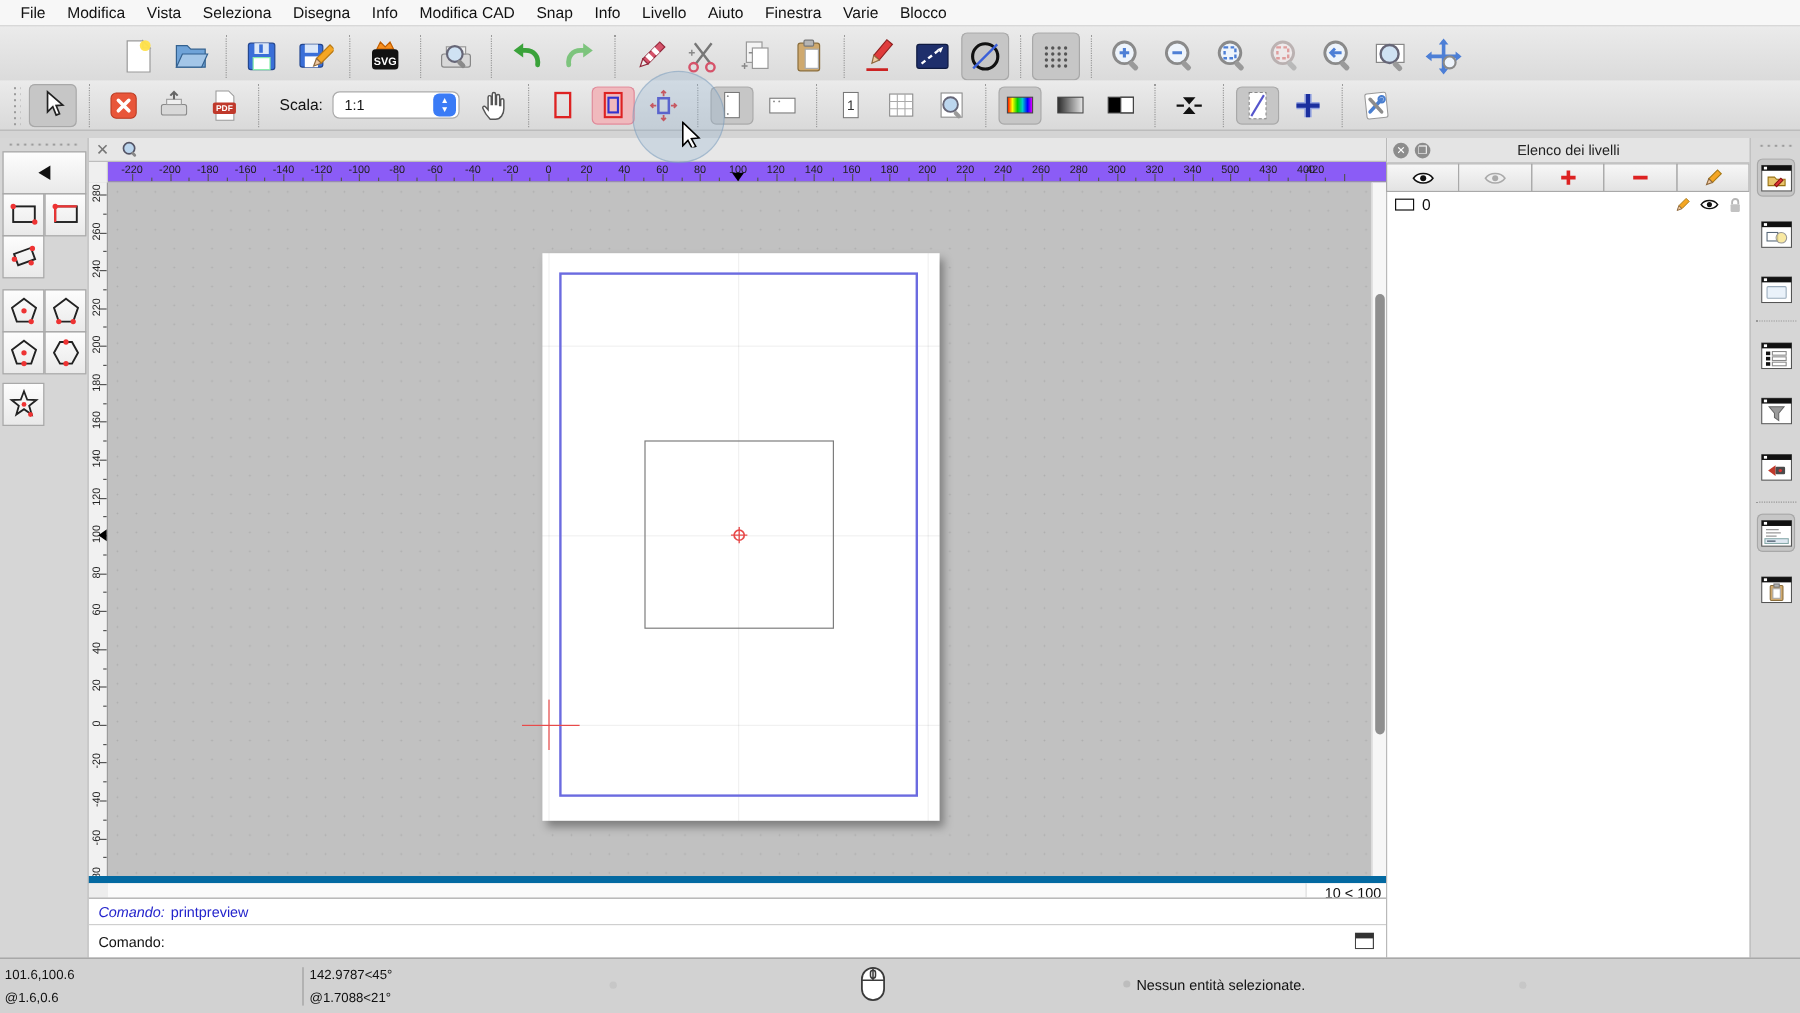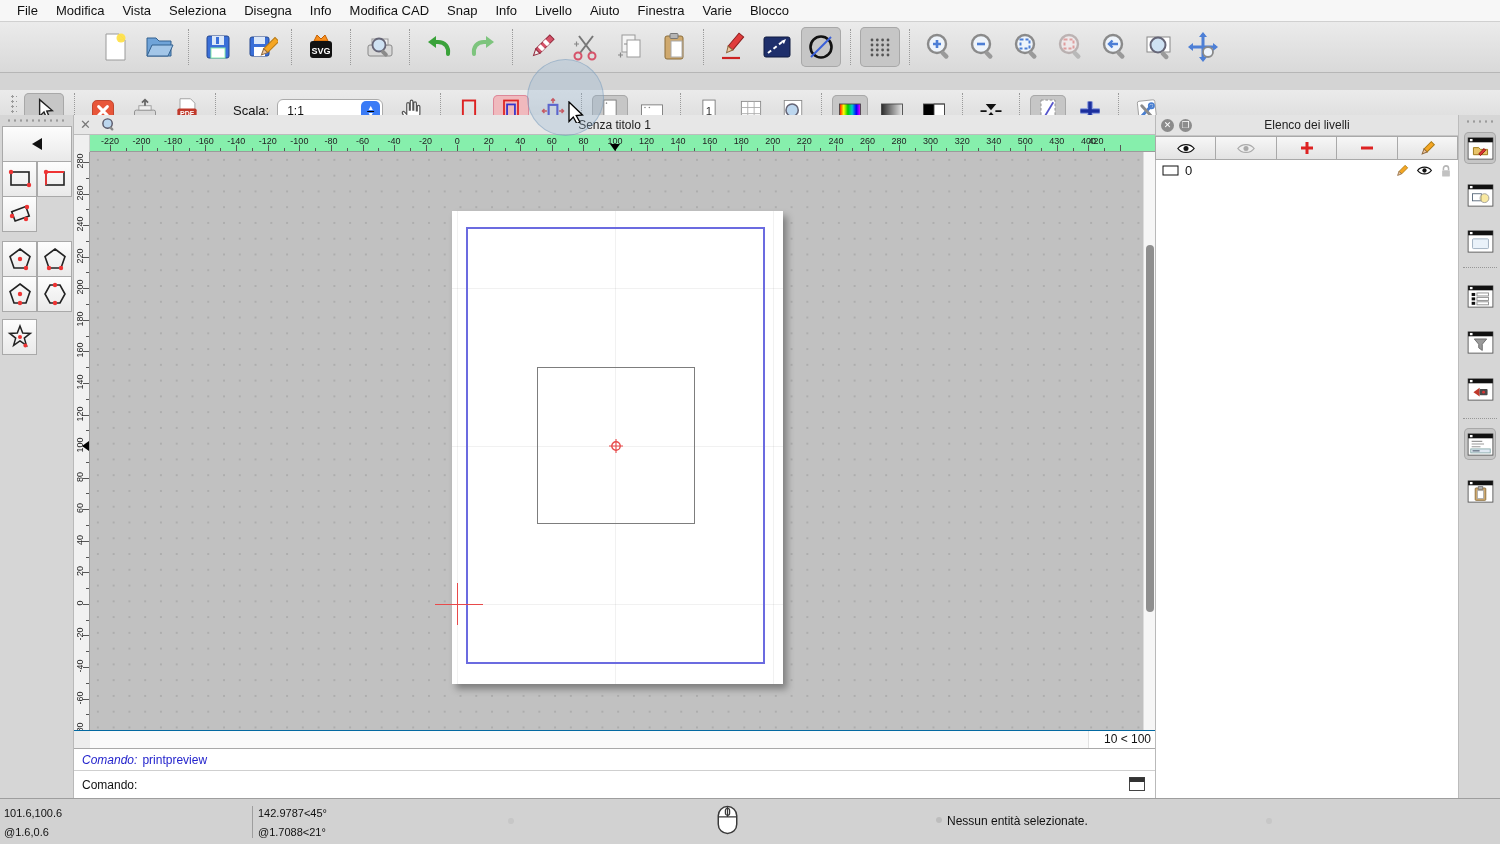--- a/index.html
+++ b/index.html
@@ -10,21 +10,21 @@
   #menubar { position:absolute; left:0; top:0; width:1500px; height:22px;
              background:#f7f7f7; border-bottom:1px solid #d0d0d0;
              display:flex; align-items:center; padding-left:8px; }
   .menu-item { font-size:13px; color:#111; padding:0 9px; line-height:22px; cursor:default; }
 
   
   .toolbar { position:absolute; left:0; width:1500px;
              background:linear-gradient(#ebebeb,#d9d9d9);
              border-bottom:1px solid #b6b6b6; display:flex; align-items:center; }
   #toolbar1 { top:22px; height:51px; padding-left:93px; }
-  #toolbar2 { top:90px; height:42px; padding-left:10px;text-decoration:underline; }
+  #toolbar2 { top:67px; height:42px; padding-left:10px; }
   .tbtn { width:40px; height:40px; display:flex; align-items:center; justify-content:center;
           margin:0 2px; border-radius:5px; position:relative; }
   .tbtn2 { width:36px; height:32px; display:flex; align-items:center; justify-content:center;
            margin:0 3px; border-radius:5px; position:relative; }
   .pressed { background:#c6c6c6; box-shadow:inset 0 0 0 1px #a8a8a8; }
   .vsep { width:1px; height:36px; border-left:1px dotted #9a9a9a; margin:0 7px; }
   .ic32 { width:32px; height:32px; }
   .ic28 { width:28px; height:28px; }
   .handle-v { width:7px; height:34px;
       background-image:radial-gradient(circle,#9b9b9b 1px,transparent 1.3px);
@@ -56,21 +56,21 @@
   
   #center { width:1081px; display:flex; flex-direction:column; position:relative; }
   #tabbar { height:20px; background:#e7e7e7; border-bottom:1px solid #bdbdbd;
             position:relative; display:flex; align-items:center; }
   #tab-close { font-size:13px; color:#777; margin-left:6px; line-height:14px; }
   #tab-docicon { margin-left:10px; display:flex; }
   #tab-title { position:absolute; left:0; right:0; text-align:center; font-size:12px; color:#222; }
 
   #hruler-row { height:17px; display:flex; }
   #ruler-corner { width:16px; height:17px; background:#efefef; border-right:1px solid #cfcfcf; }
-  #hruler { position:relative; width:1065px; height:17px; background:#86efac;
+  #hruler { position:relative; width:1065px; height:17px; background:#8b5cf6;
             border-bottom:1px solid #9b9b9b; overflow:hidden; }
   .hlab { position:absolute; top:1px; font-size:9px; color:#222; transform:translateX(-50%); }
   .htick { position:absolute; bottom:0; width:1px; background:#555; }
   #hmarker { position:absolute; bottom:0; width:0; height:0; border-left:5px solid transparent;
       border-right:5px solid transparent; border-top:7px solid #000; transform:translateX(-50%); }
 
   #canvas-row { height:578px; display:flex; }
   #vruler { position:relative; width:16px; height:578px; background:#f1f1f1;
             border-right:1px solid #9b9b9b; overflow:hidden; }
   .vlab { position:absolute; font-size:9px; color:#222; width:30px; text-align:center;
@@ -91,21 +91,21 @@
   #entity-square { position:absolute; left:447px; top:215px; width:158px; height:157px;
       border:1px solid #7d7d7d; }
   #origin-h { position:absolute; left:345px; top:452px; width:48px; height:1px; background:#e84a4a; }
   #origin-v { position:absolute; left:367px; top:431px; width:1px; height:42px; background:#e84a4a; }
   #relzero { position:absolute; left:519px; top:287px; width:14px; height:14px; }
 
   #vscroll { width:12px; height:578px; background:#f6f6f6; border-left:1px solid #dcdcdc; position:relative; }
   #vscroll-thumb { position:absolute; left:2px; top:93px; width:8px; height:367px;
       background:#8f8f8f; border-radius:4px; }
 
-  #hscroll-row { height:18px; display:flex; border-top:1px solid #0369a1; }
+  #hscroll-row { height:18px; display:flex; border-top:6px solid #0369a1; }
   #hscroll-corner { width:16px; background:#ededed; }
   #hscroll-track { width:998px; background:#fafafa; }
   #grid-status { width:67px; background:#fff; font-size:12px; color:#111; text-align:right;
       padding:1px 4px 0 0; border-left:1px solid #e2e2e2; }
 
   #cmd-history { height:22px; background:#fff; border-top:1px solid #a9a9a9;
       display:flex; align-items:center; padding-left:8px; }
   #cmd-history .lab { color:#2323cc; font-style:italic; font-size:12px; }
   #cmd-history .val { color:#2323cc; font-size:12px; margin-left:5px; }
   #cmd-input { height:28px; background:#fff; border-top:1px solid #cfcfcf;
@@ -590,21 +590,20 @@
 
   <div id="center">
     <div id="tabbar">
       <span id="tab-close">✕</span>
       <span id="tab-docicon">
         <svg width="15" height="15" viewBox="0 0 16 16">
           <circle cx="7" cy="7" r="5" fill="#bcd6ee" stroke="#556" stroke-width="1.5"></circle>
           <rect x="10.3" y="9.6" width="5" height="2.6" rx="1.3" transform="rotate(45 10.3 9.6)" fill="#888"></rect>
         </svg>
       </span>
-      <span id="tab-title">Senza titolo 1</span>
     </div>
 
     <div id="hruler-row">
       <div id="ruler-corner"></div>
       <div id="hruler">
           <span class="hlab" style="left: 20px;">-220</span>
           <div class="htick" style="left: 20px; height: 6px;"></div>
           <div class="htick" style="left: 35.7812px; height: 3px;"></div>
           <span class="hlab" style="left: 51.5625px;">-200</span>
           <div class="htick" style="left: 51.5625px; height: 6px;"></div>

